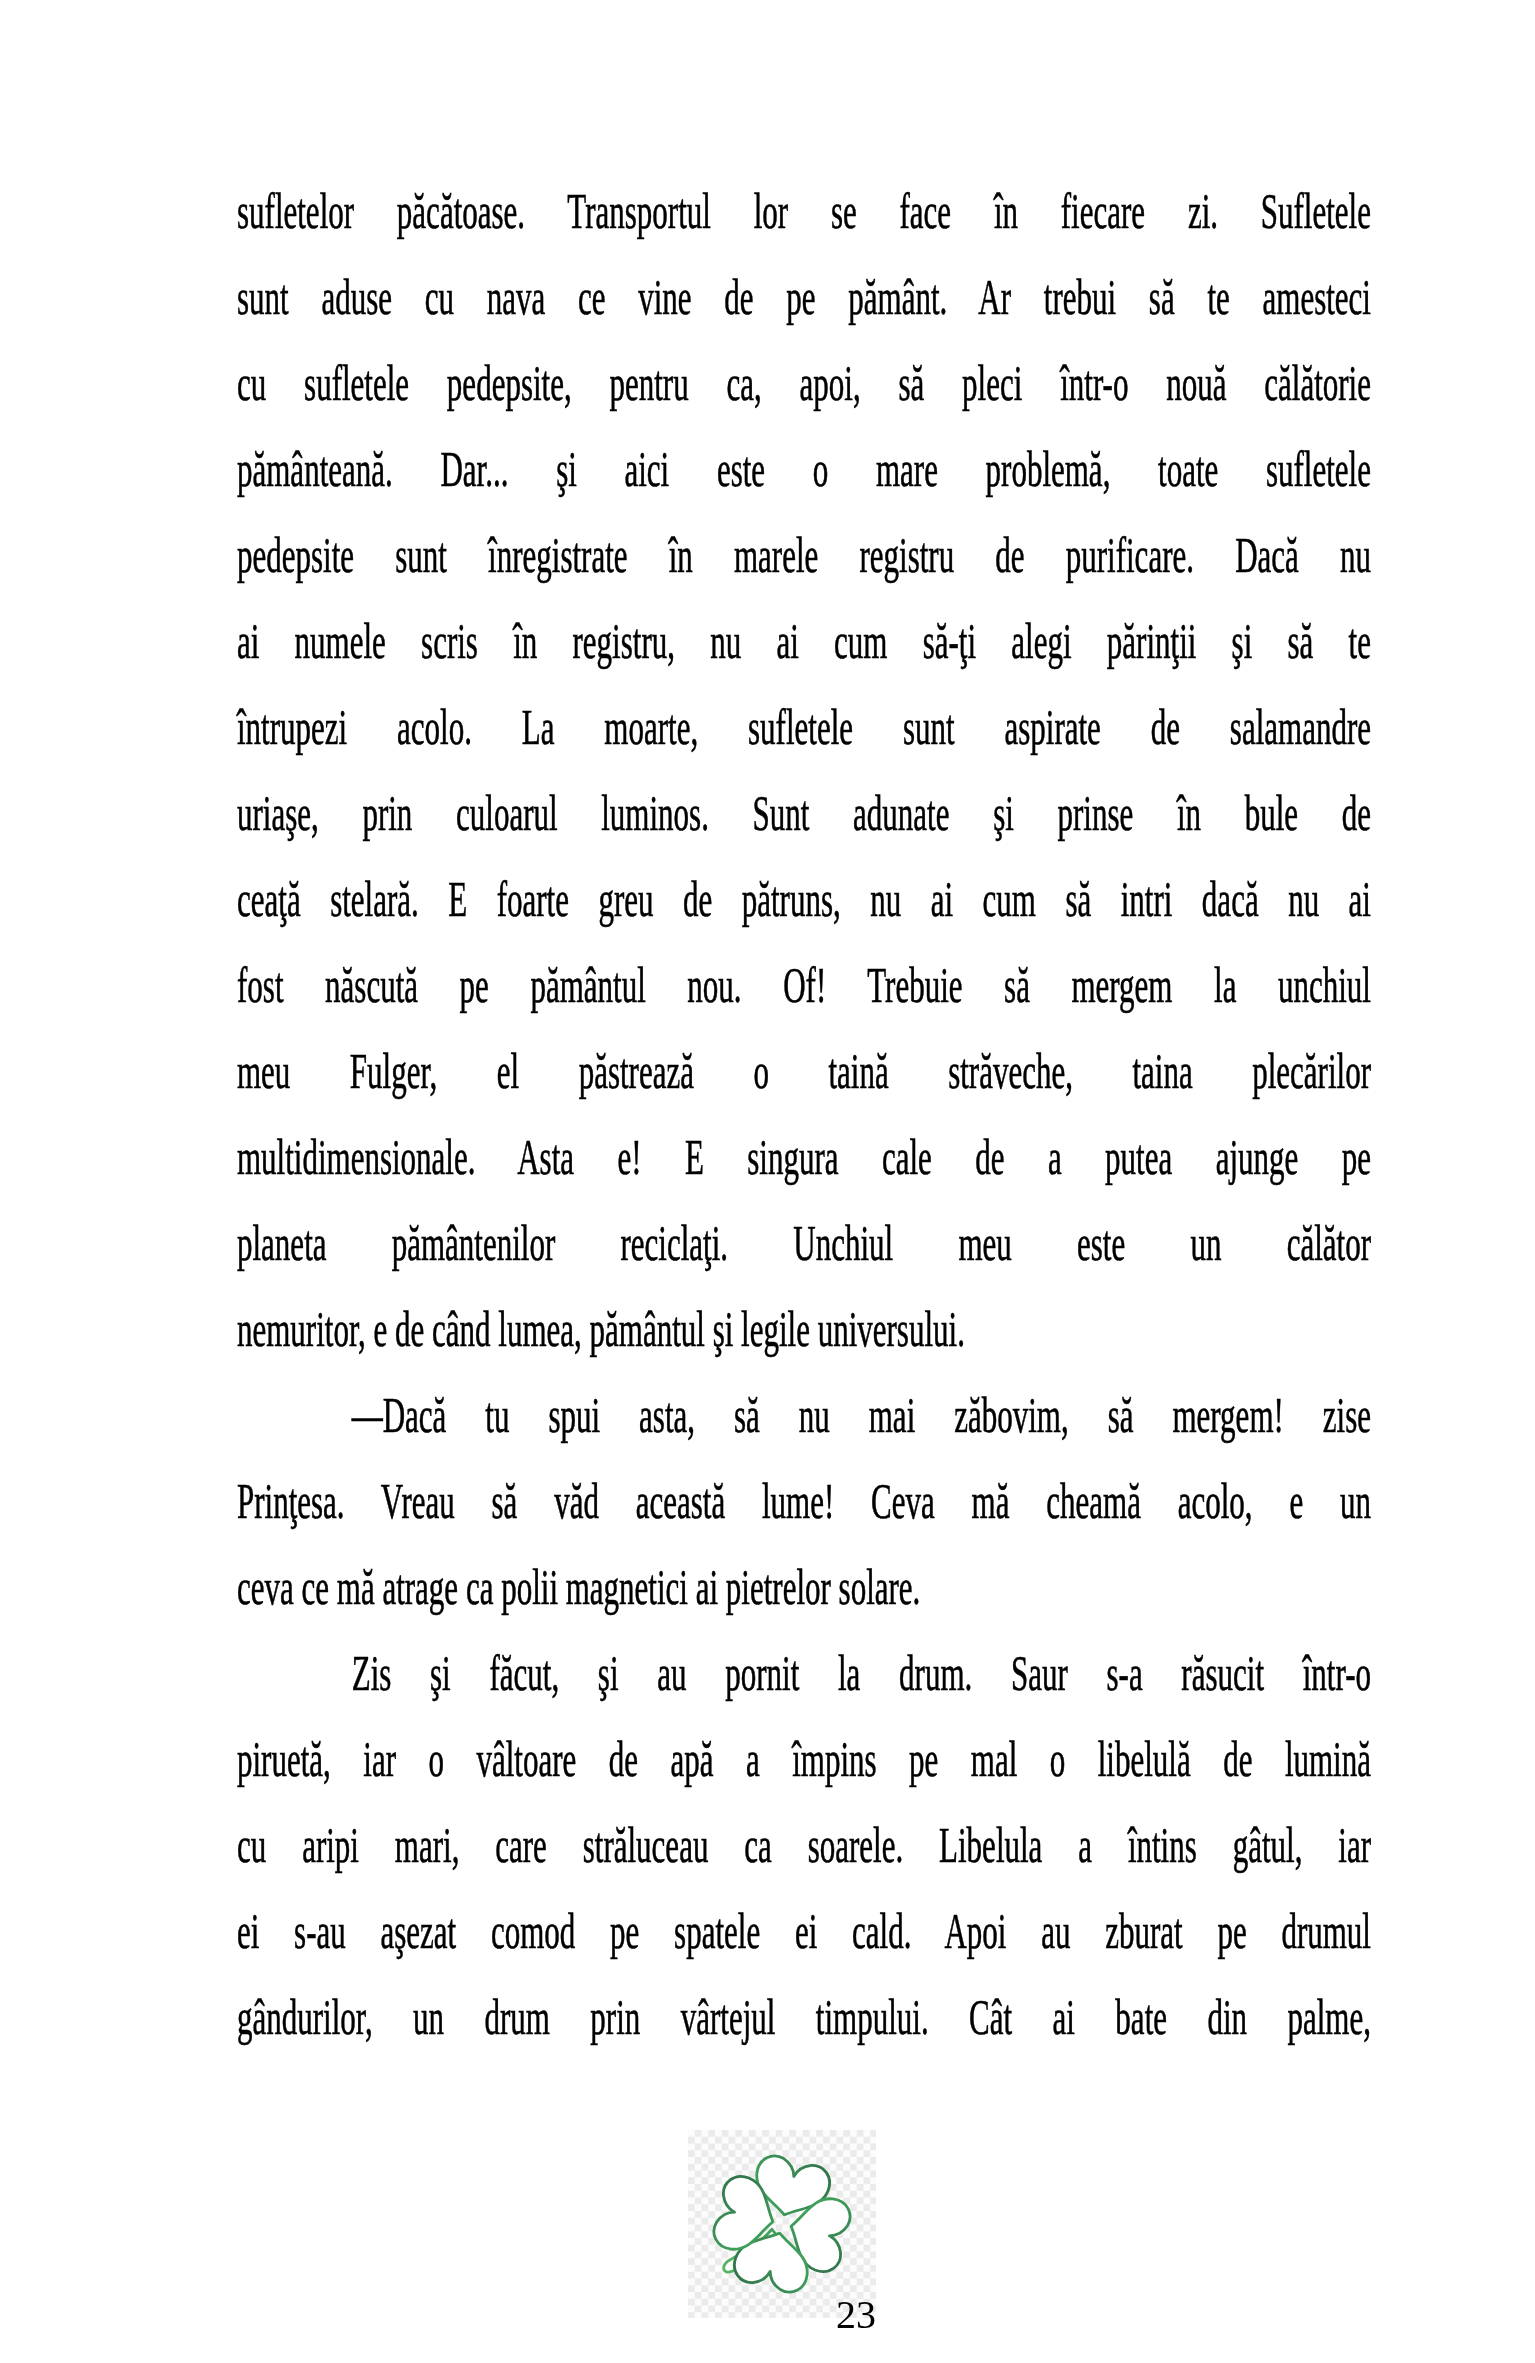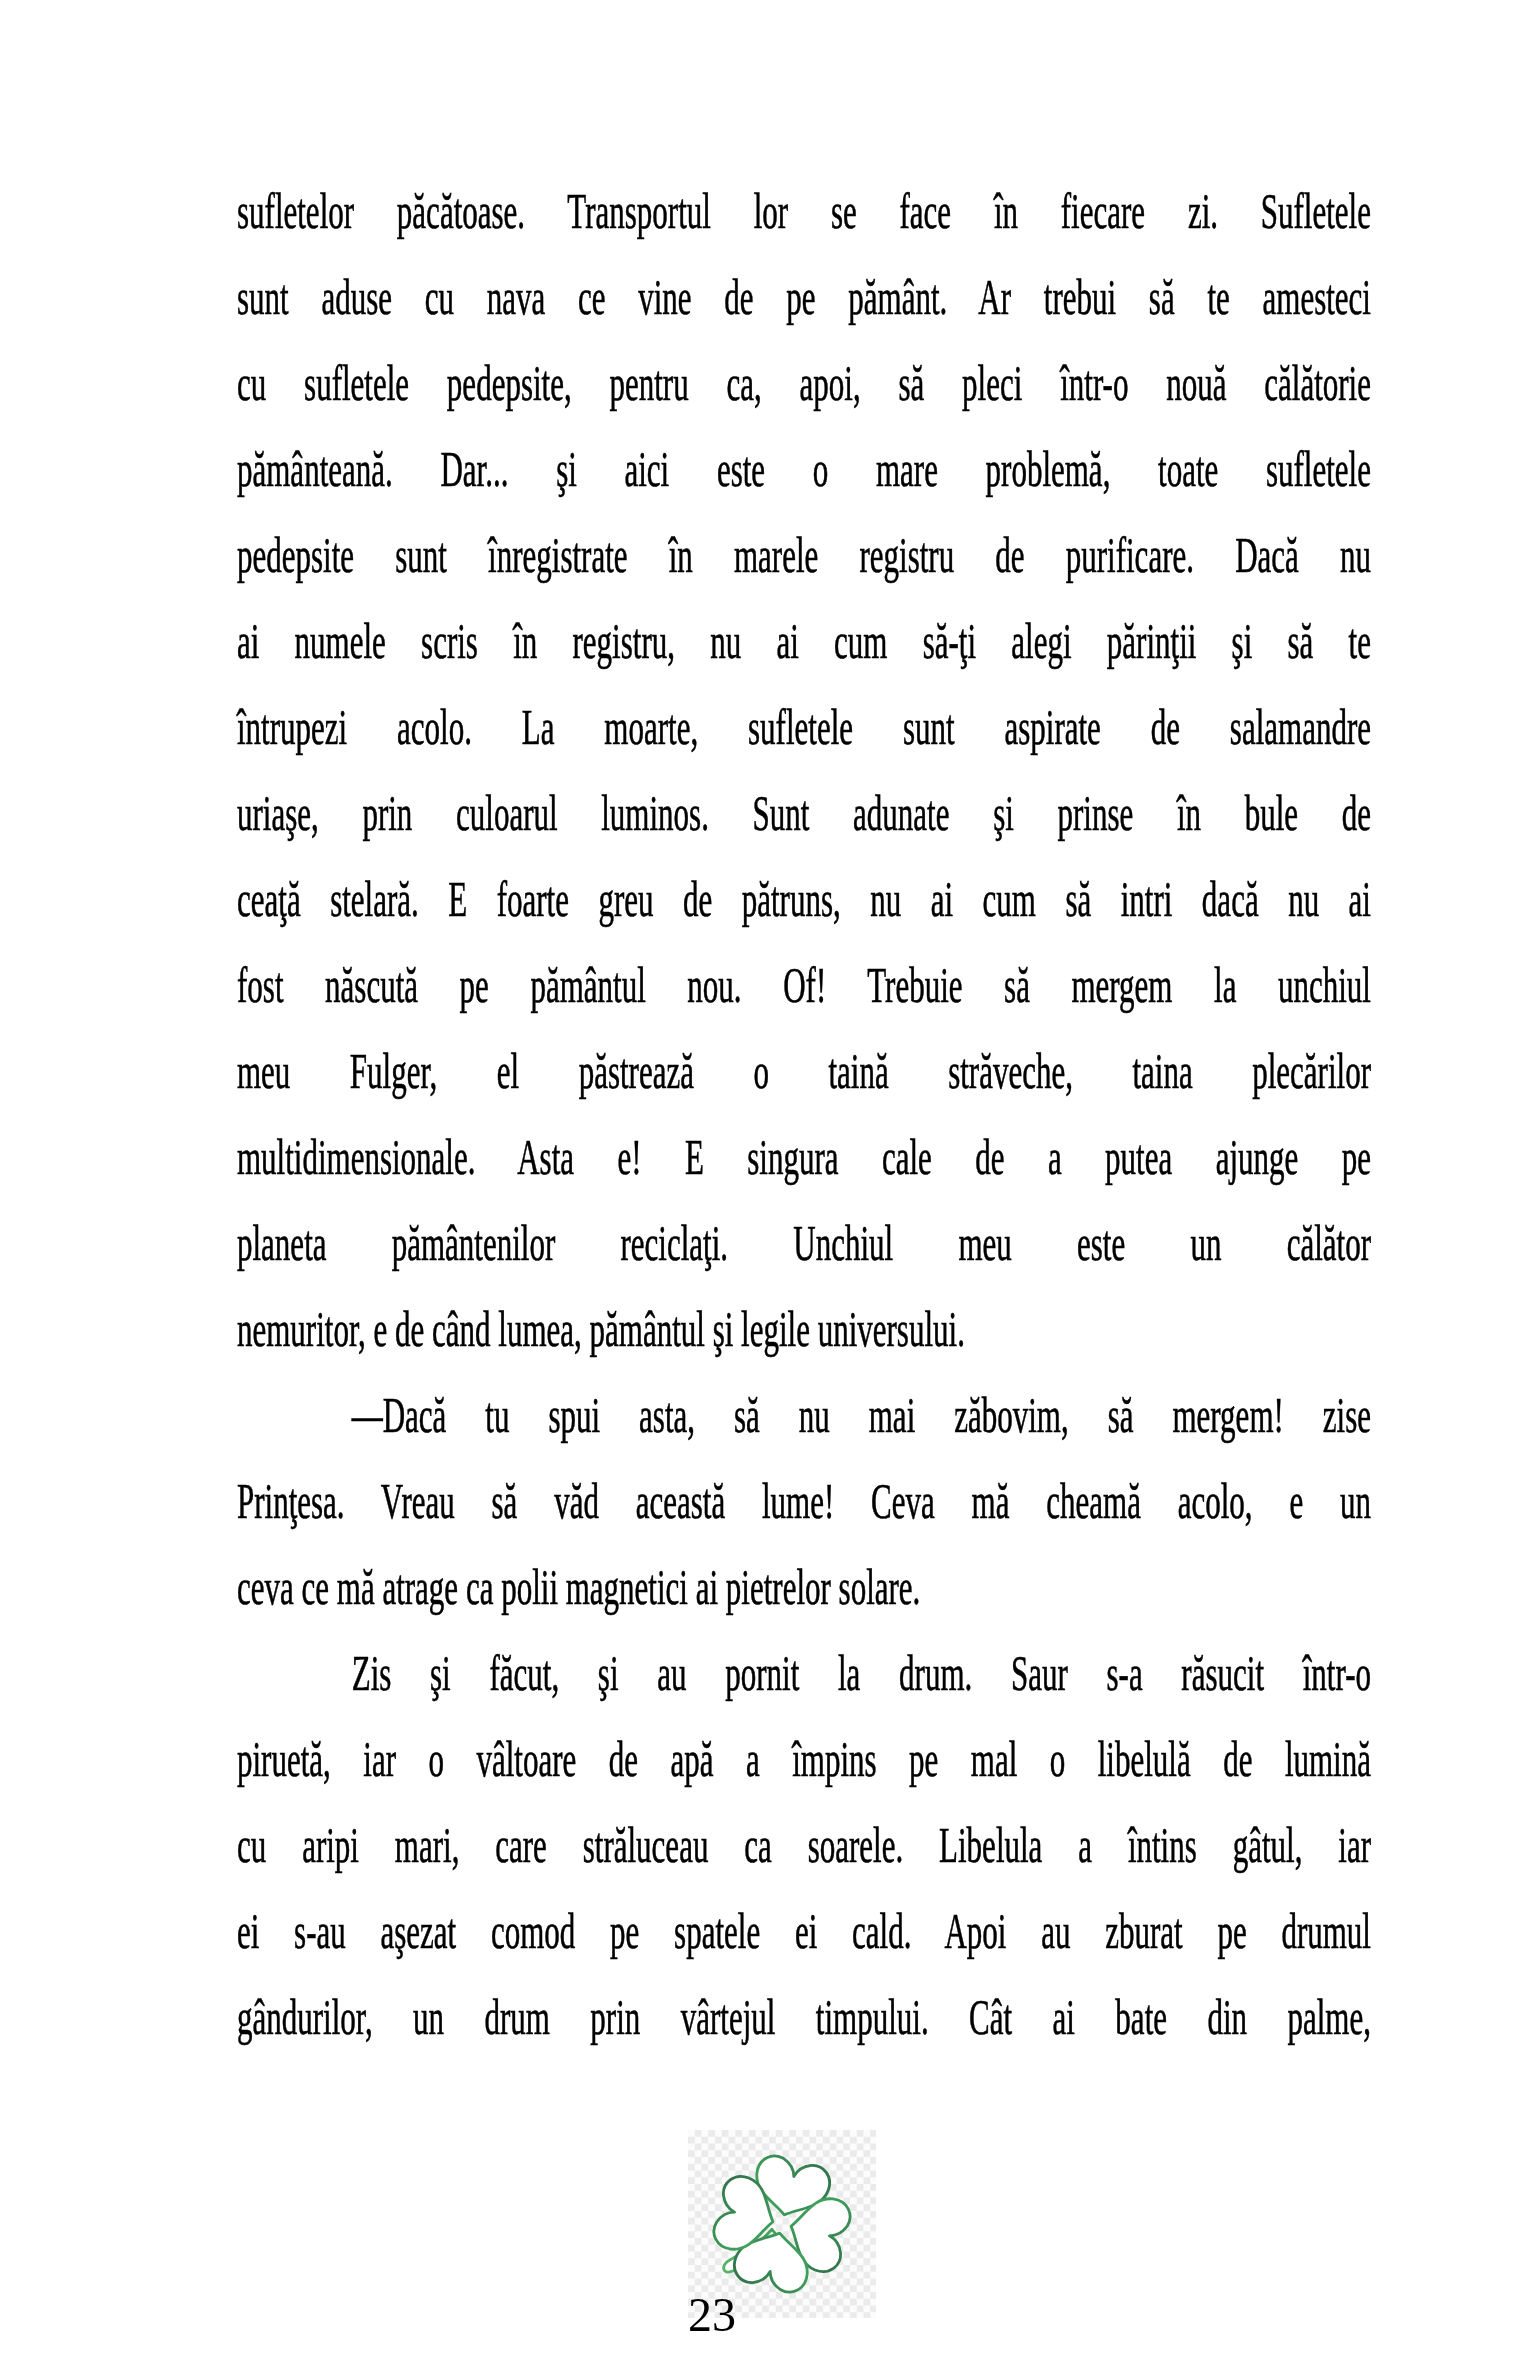--- a/index.html
+++ b/index.html
@@ -36,22 +36,22 @@
     left:688px;top:2130px;
     width:188px;height:188px;
     background:repeating-conic-gradient(#ebebeb 0% 25%, #fcfcfc 0% 50%);
     background-size:13.5px 13.5px;
   }
   .clover-box svg{ position:absolute; left:0; top:0; }
   .pagenum{
     position:absolute;
     left:0; top:163px;
     width:188px;
-    text-align:left;
-    font-size:48px;
+    text-align:right;
+    font-size:40px;
     line-height:44px;
     color:#000;
     font-family:"Liberation Serif","DejaVu Serif",serif;
   }
 </style>
 </head>
 <body>
 
 <div class="page">
 

